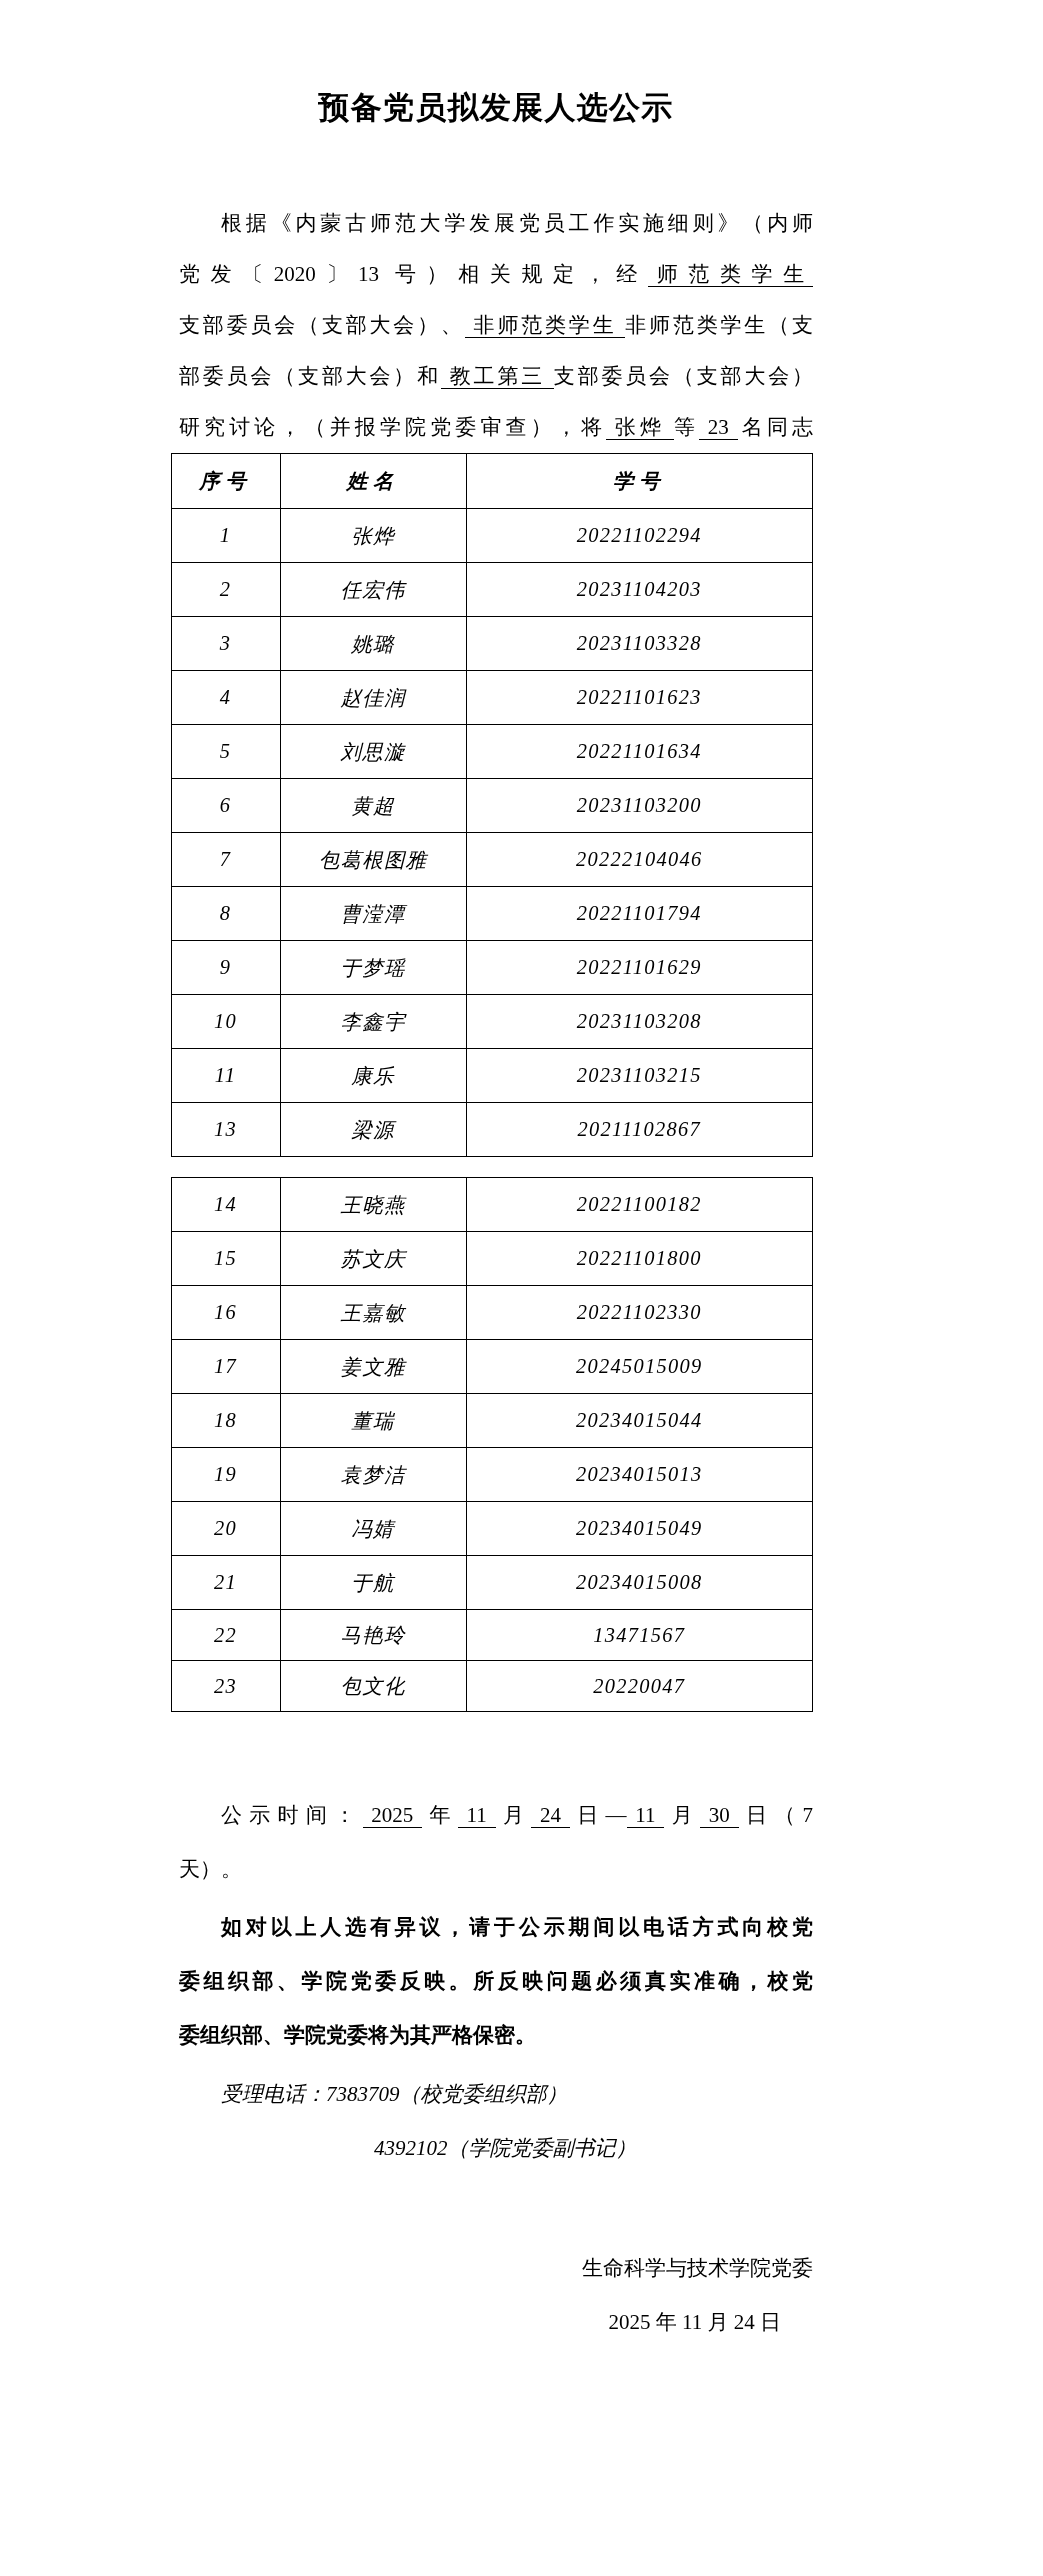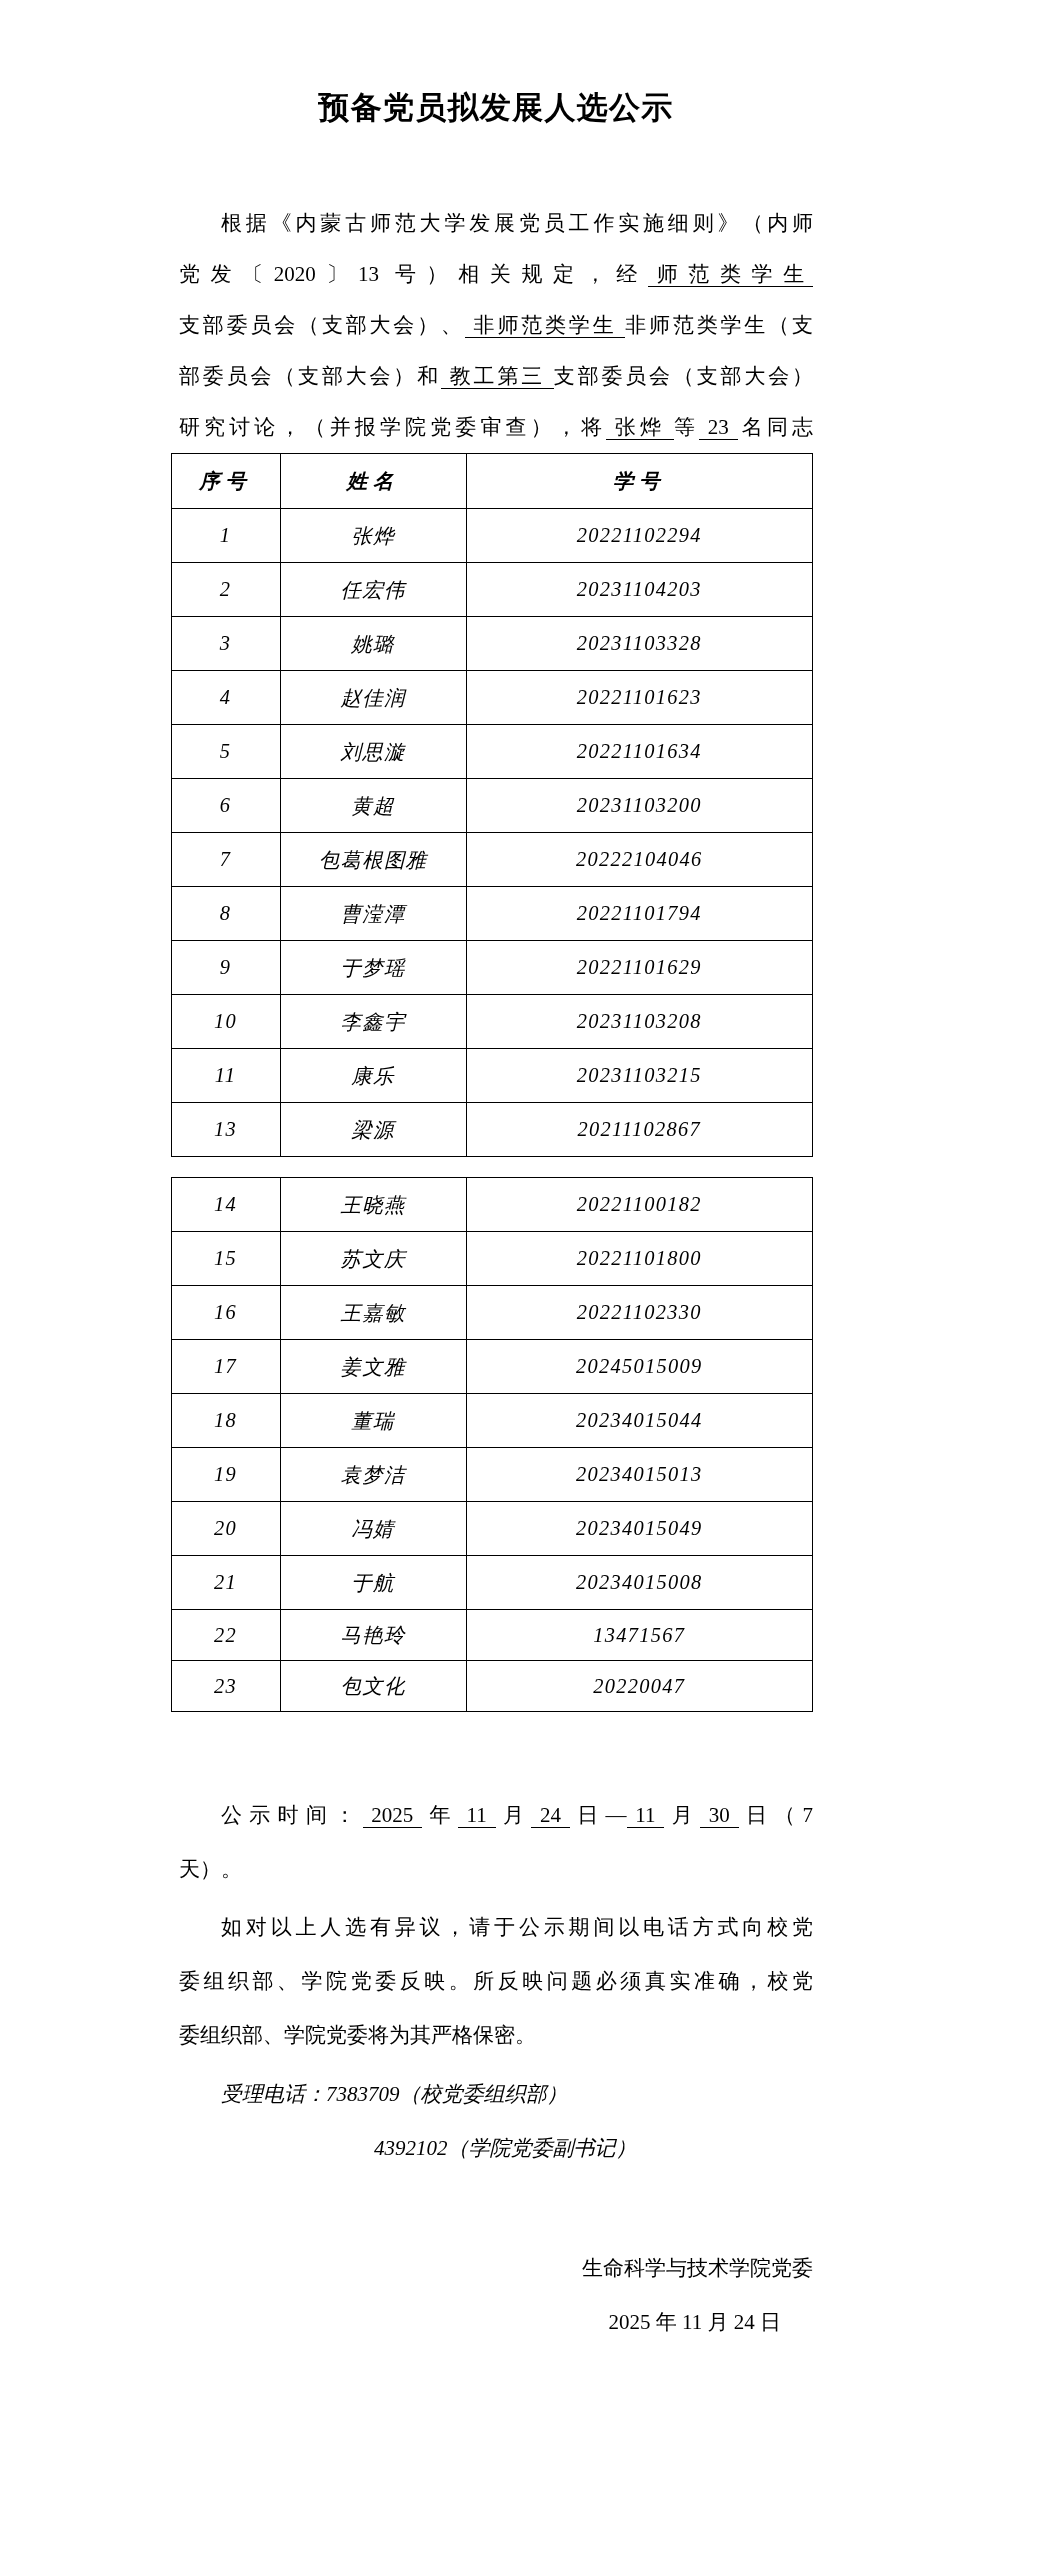--- a/index.html
+++ b/index.html
@@ -61,21 +61,21 @@
   table.roster thead th{
     font-weight:bold;
     height:54px;
     letter-spacing:6px;
   }
   table.t1{margin-top:0;}
   table.t2{margin-top:20px;}
   table.t2 tr:nth-child(9) td,
   table.t2 tr:nth-child(10) td{height:50px;}
   .sec-notice{margin-top:76px;}
-  .sec-objection{margin-top:4px;}
+  .sec-objection{margin-top:4px;font-weight:bold;}
   .sec-phone{margin-top:5.3px;font-style:italic;}
   .phone-line2{padding-left:195px;}
   .sec-signature{margin-top:66px;}
   .sign-org{line-height:54px;text-align:right;}
   .sign-date{line-height:54px;text-align:right;padding-right:32px;}
 </style>
 </head>
 <body>
 
 <div class="doc">

